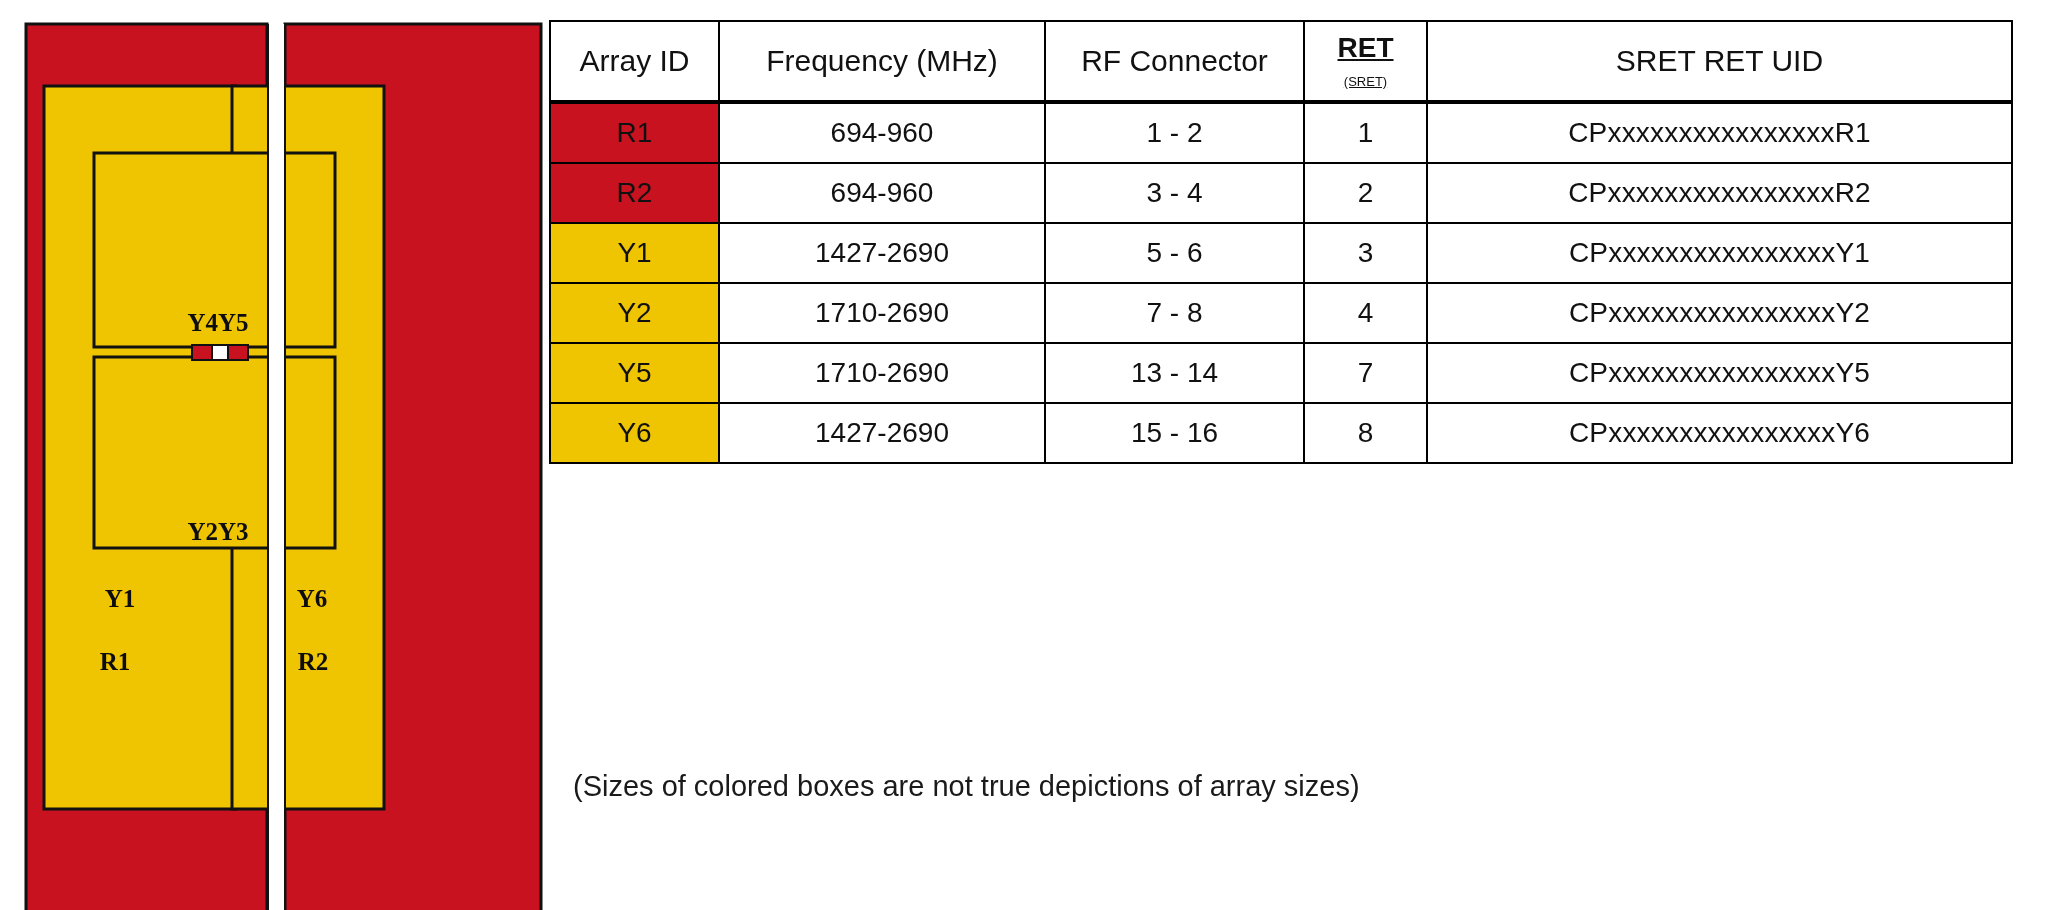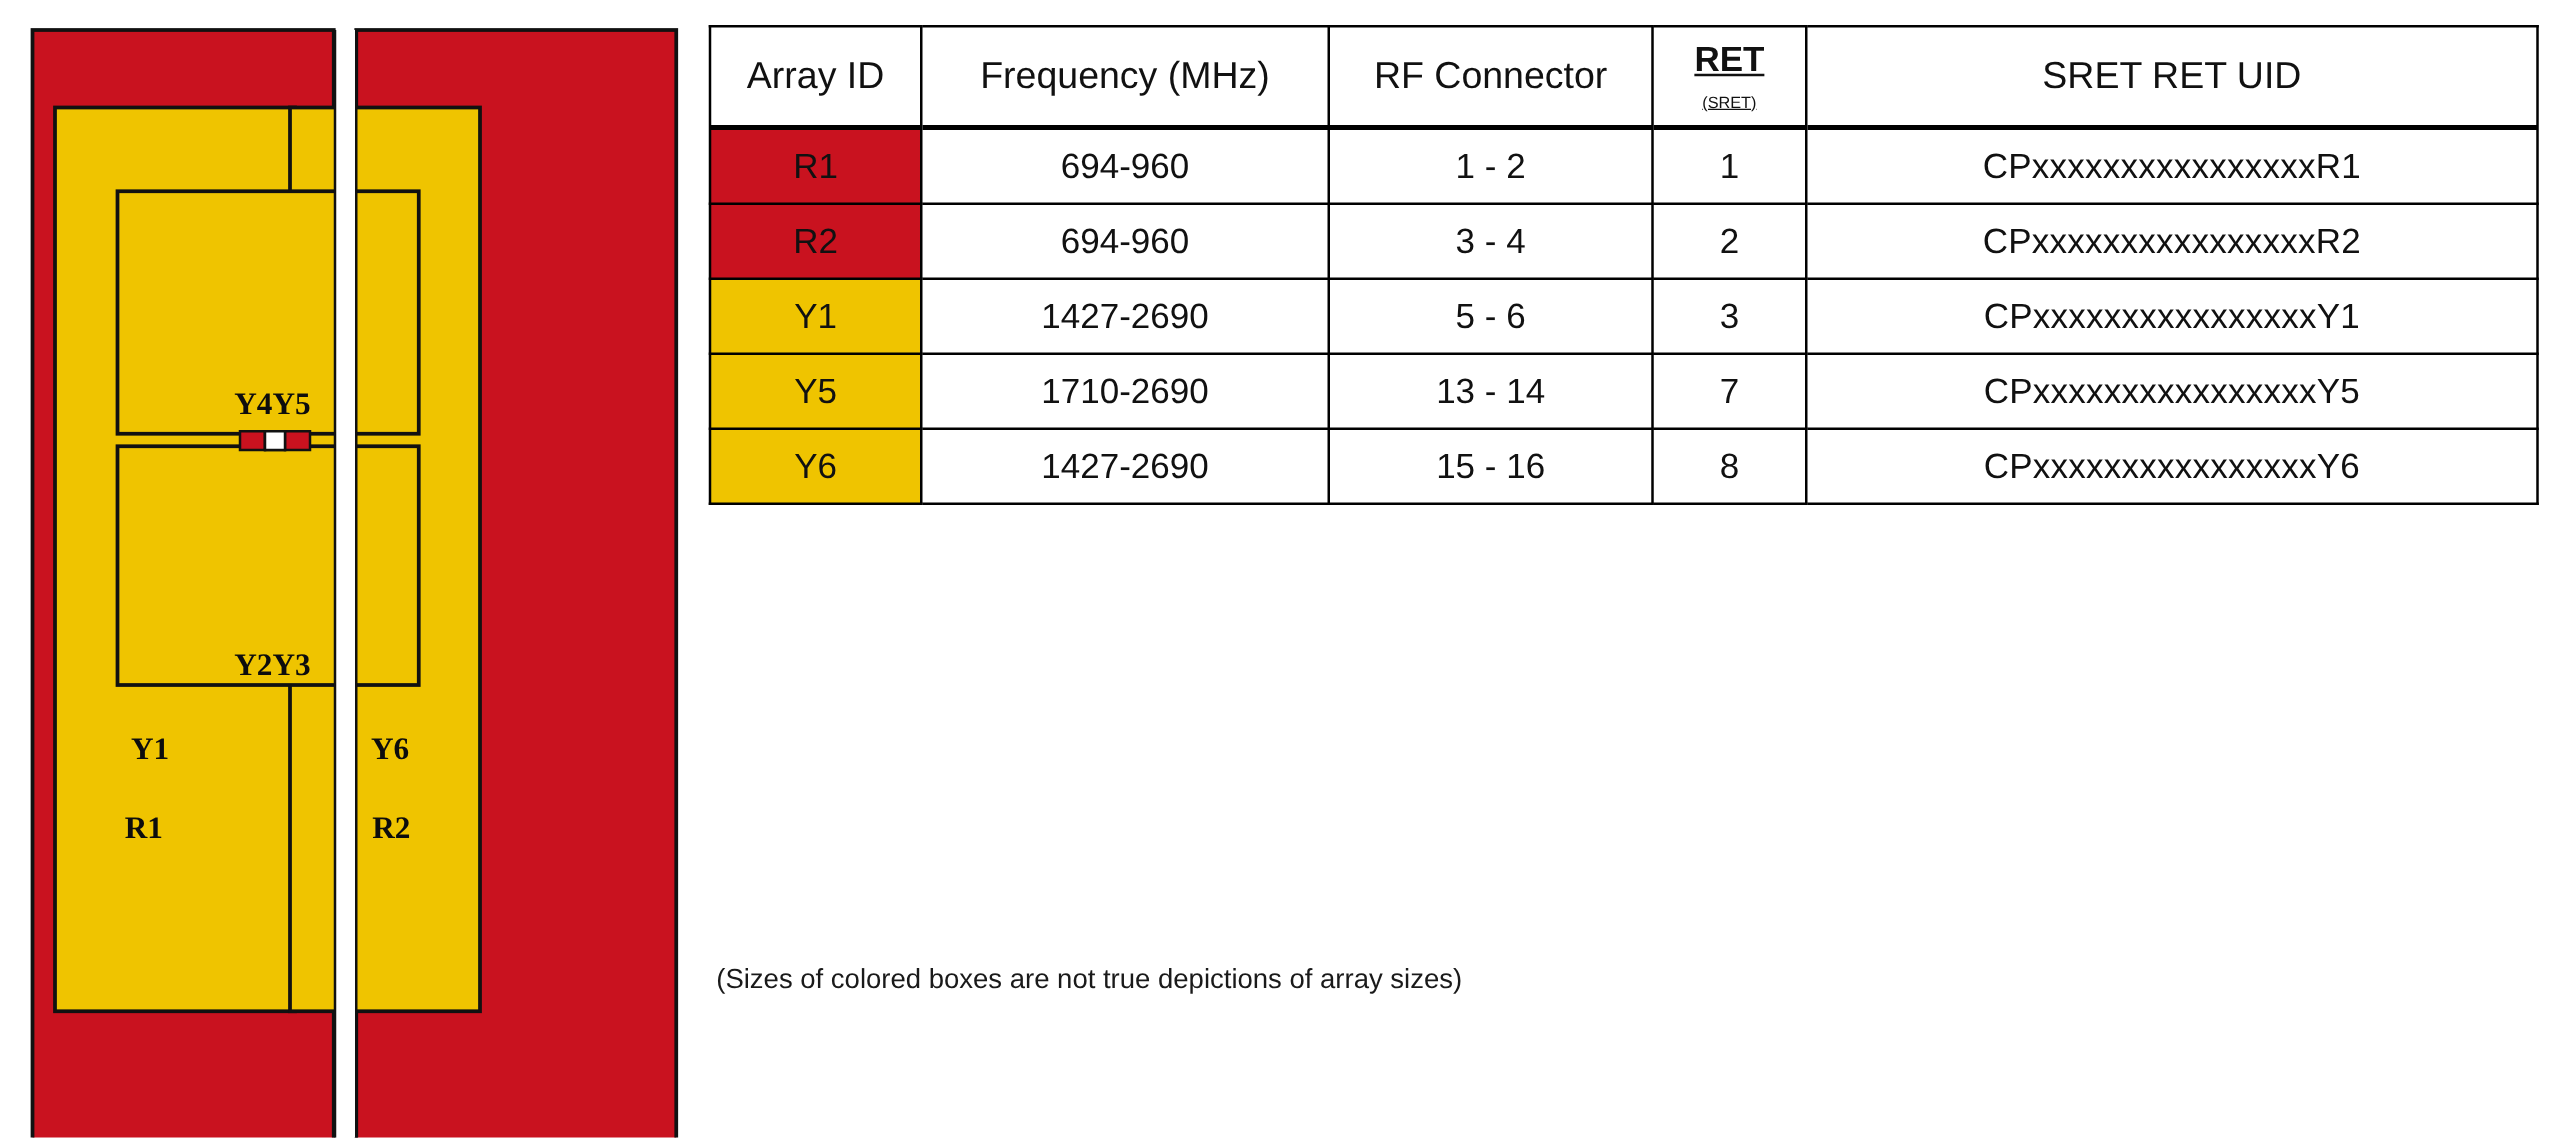--- a/index.html
+++ b/index.html
@@ -27,21 +27,21 @@
 
   .diagram-label {
     font-family: "Liberation Serif", serif;
     font-weight: bold;
     fill: #0d0d0d;
   }
 
   
   #table-panel {
     position: absolute;
-    left: 567px;
+    left: 549px;
     top: 20px;
     width: 1188px;
     border-radius: 26px;
   }
 
   table.ret-table {
     border-collapse: collapse;
     table-layout: fixed;
     width: 1462px;
     background: #ffffff;
@@ -106,21 +106,21 @@
   td.uid-cell {
     font-size: 27px;
     letter-spacing: 0.2px;
   }
 
   
   #footnote {
     position: absolute;
     left: 573px;
     top: 770px;
-    font-size: 22px;
+    font-size: 29px;
     color: #1a1a1a;
     white-space: nowrap;
   }
 </style>
 </head>
 <body>
 
 <div id="array-diagram">
   <svg width="560" height="910" viewBox="0 0 560 910" xmlns="http://www.w3.org/2000/svg">
 
@@ -192,20 +192,27 @@
           <td class="uid-cell">CPxxxxxxxxxxxxxxxxR2</td>
         </tr>
         <tr>
           <td class="array-cell yellow">Y1</td>
           <td>1427-2690</td>
           <td>5 - 6</td>
           <td>3</td>
           <td class="uid-cell">CPxxxxxxxxxxxxxxxxY1</td>
         </tr>
         <tr>
+          <td class="array-cell yellow">Y2</td>
+          <td>1710-2690</td>
+          <td>7 - 8</td>
+          <td>4</td>
+          <td class="uid-cell">CPxxxxxxxxxxxxxxxxY2</td>
+        </tr>
+        <tr>
           <td class="array-cell yellow">Y5</td>
           <td>1710-2690</td>
           <td>13 - 14</td>
           <td>7</td>
           <td class="uid-cell">CPxxxxxxxxxxxxxxxxY5</td>
         </tr>
         <tr>
           <td class="array-cell yellow">Y6</td>
           <td>1427-2690</td>
           <td>15 - 16</td>

